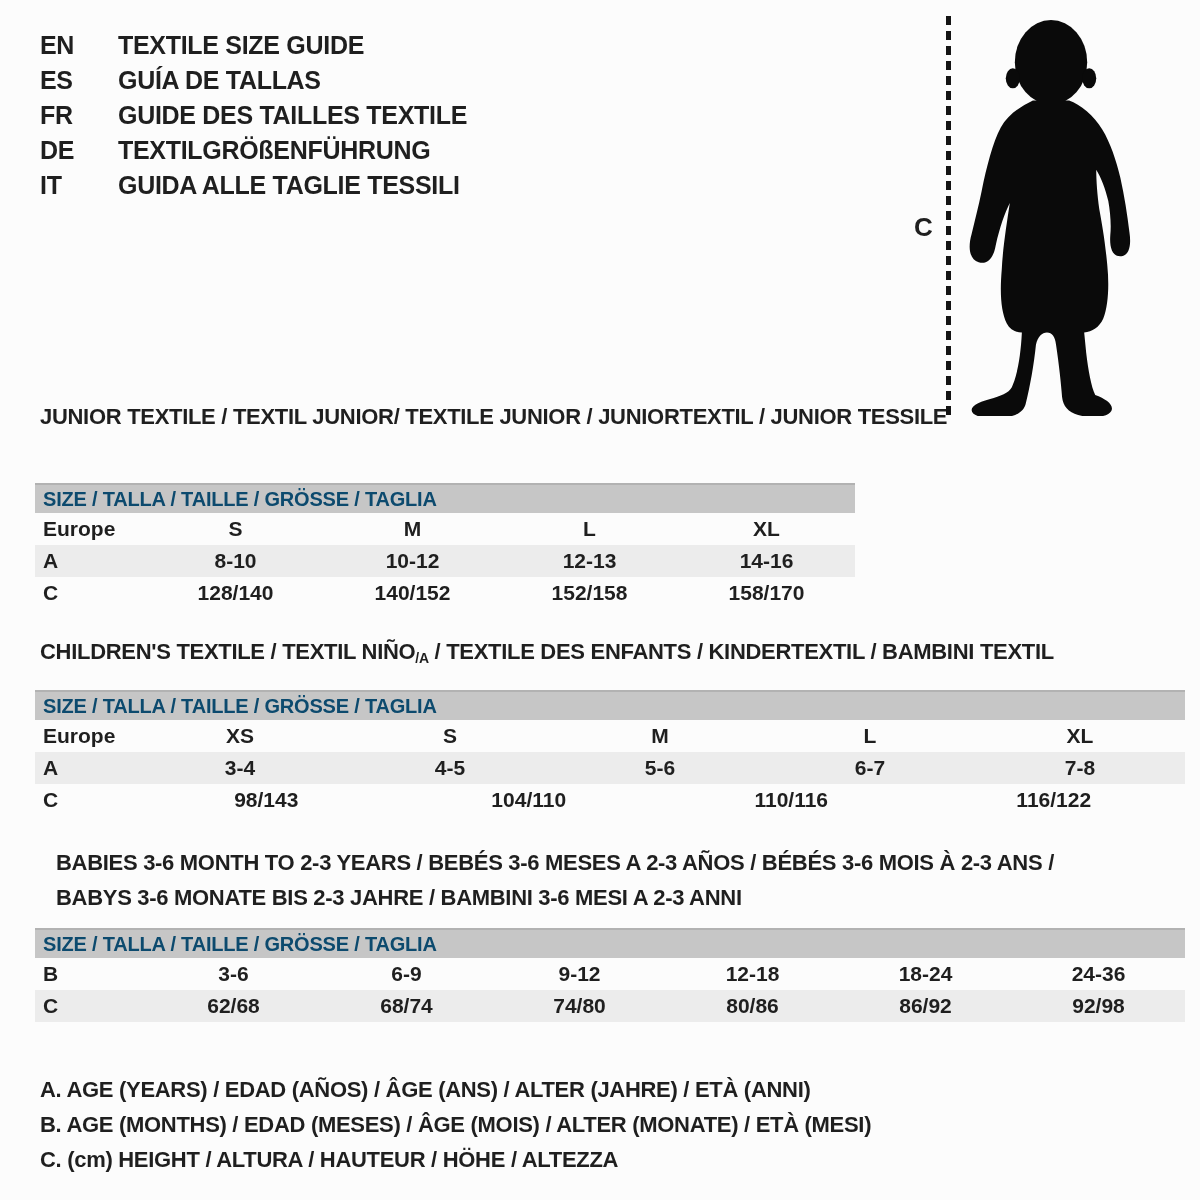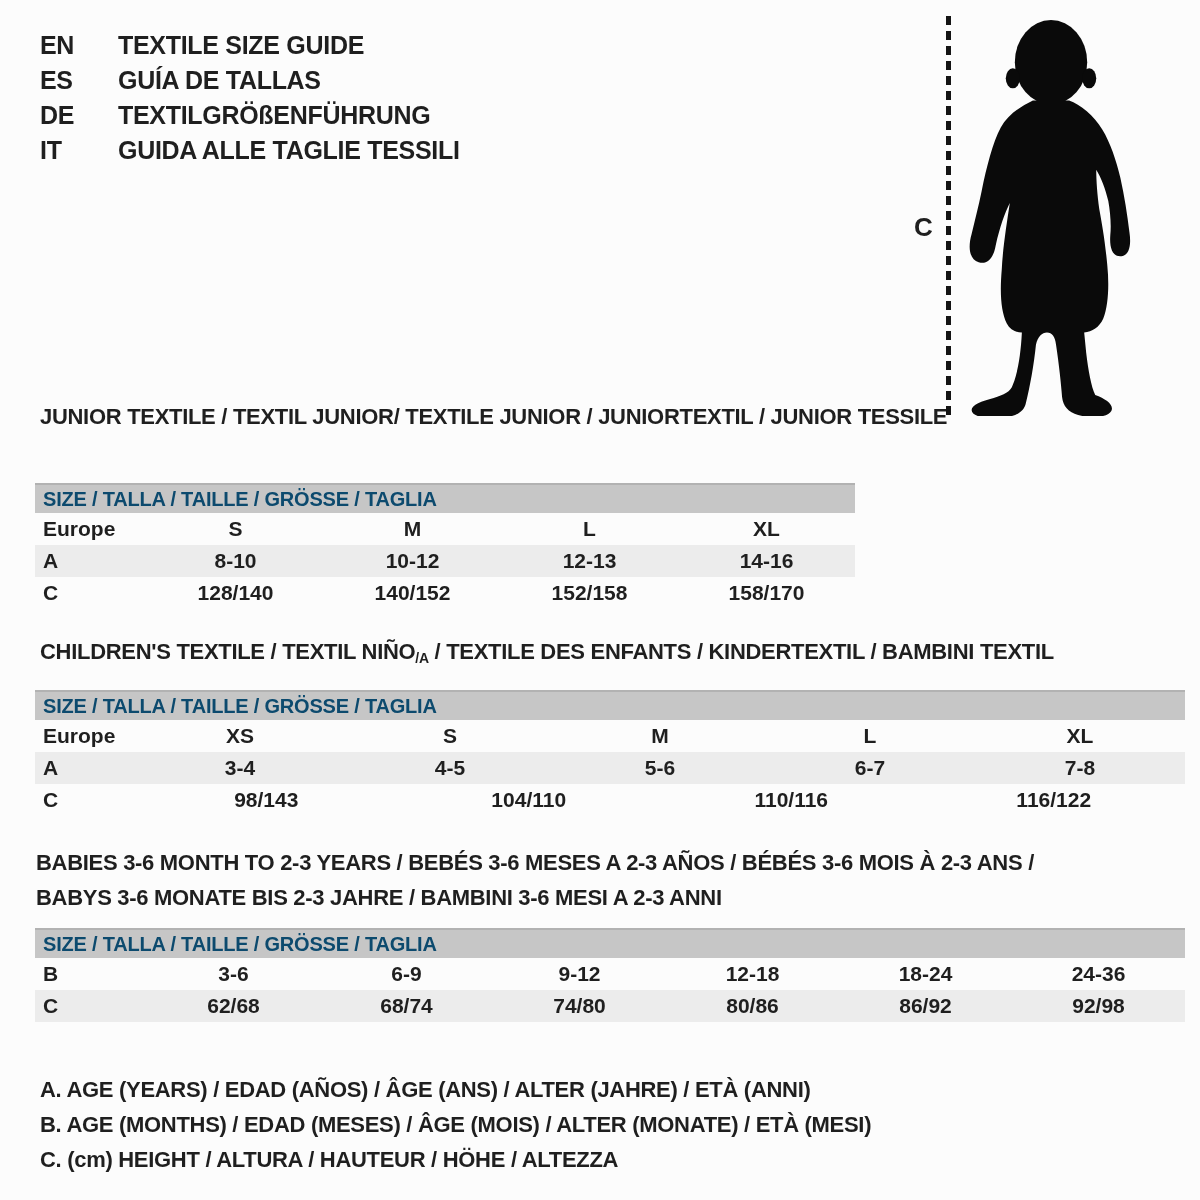--- a/index.html
+++ b/index.html
@@ -22,21 +22,21 @@
   }
   .fig-c { position:absolute; left:914px; top:212px; font-size:26px; }
   .toddler { position:absolute; left:958px; top:14px; }
 
   
   .section-title {
     position:absolute; left:40px; margin:0; font-size:22px;
     letter-spacing:-0.3px; white-space:nowrap; font-weight:bold;
   }
   .sub { font-size:14px; vertical-align:-4px; }
-  .babies-title { position:absolute; left:36px; top:845px; font-size:22px; line-height:35px; letter-spacing:-0.3px; }
+  .babies-title { position:absolute; left:56px; top:845px; font-size:22px; line-height:35px; letter-spacing:-0.3px; }
 
   
   .size-table { position:absolute; left:35px; }
   .tbl-junior   { top:483px; width:820px; }
   .tbl-children { top:690px; width:1150px; }
   .tbl-babies   { top:928px; width:1150px; }
   .t-header {
     height:30px; line-height:28px; background:#c6c6c6; color:#0c4a6e;
     padding-left:8px; font-size:20px; letter-spacing:-0.2px;
     border-top:2px solid #b2b2b2; box-sizing:border-box;
@@ -59,20 +59,24 @@
 <div class="page">
 
   <div class="lang-list" id="langList">
       <div class="lang-row">
         <span class="lang-code">EN</span>
         <span class="lang-label">TEXTILE SIZE GUIDE</span>
       </div>
       <div class="lang-row">
         <span class="lang-code">ES</span>
         <span class="lang-label">GUÍA DE TALLAS</span>
+      </div>
+      <div class="lang-row">
+        <span class="lang-code">FR</span>
+        <span class="lang-label">GUIDE DES TAILLES TEXTILE</span>
       </div>
       <div class="lang-row">
         <span class="lang-code">DE</span>
         <span class="lang-label">TEXTILGRÖßENFÜHRUNG</span>
       </div>
       <div class="lang-row">
         <span class="lang-code">IT</span>
         <span class="lang-label">GUIDA ALLE TAGLIE TESSILI</span>
       </div>
     </div>

